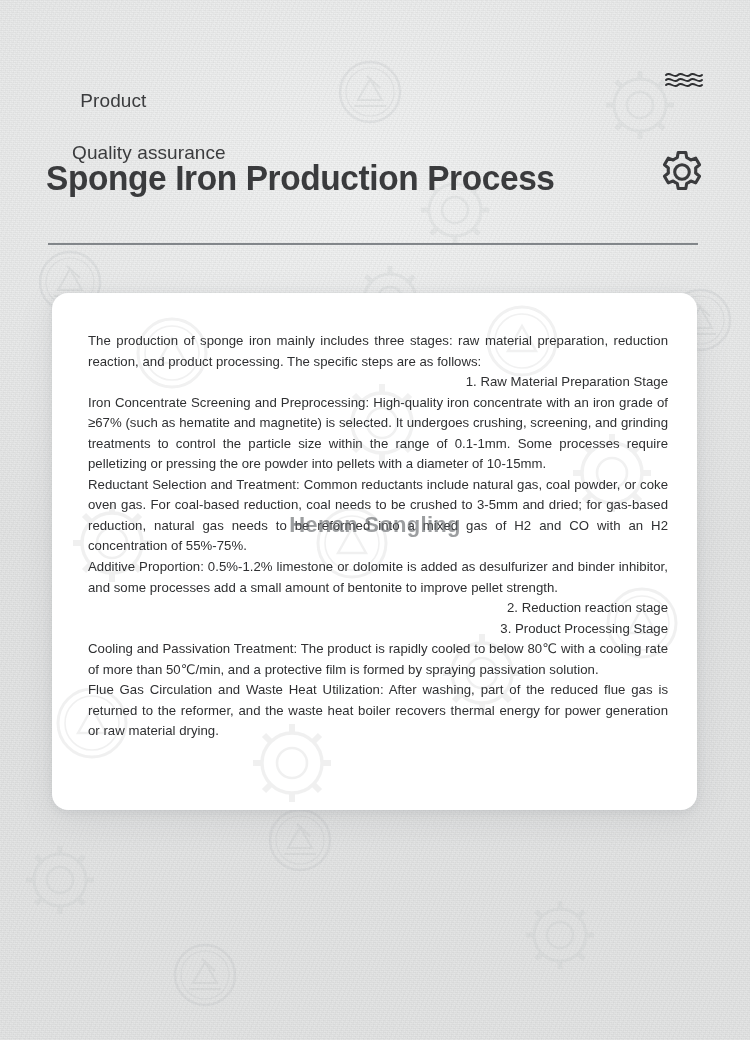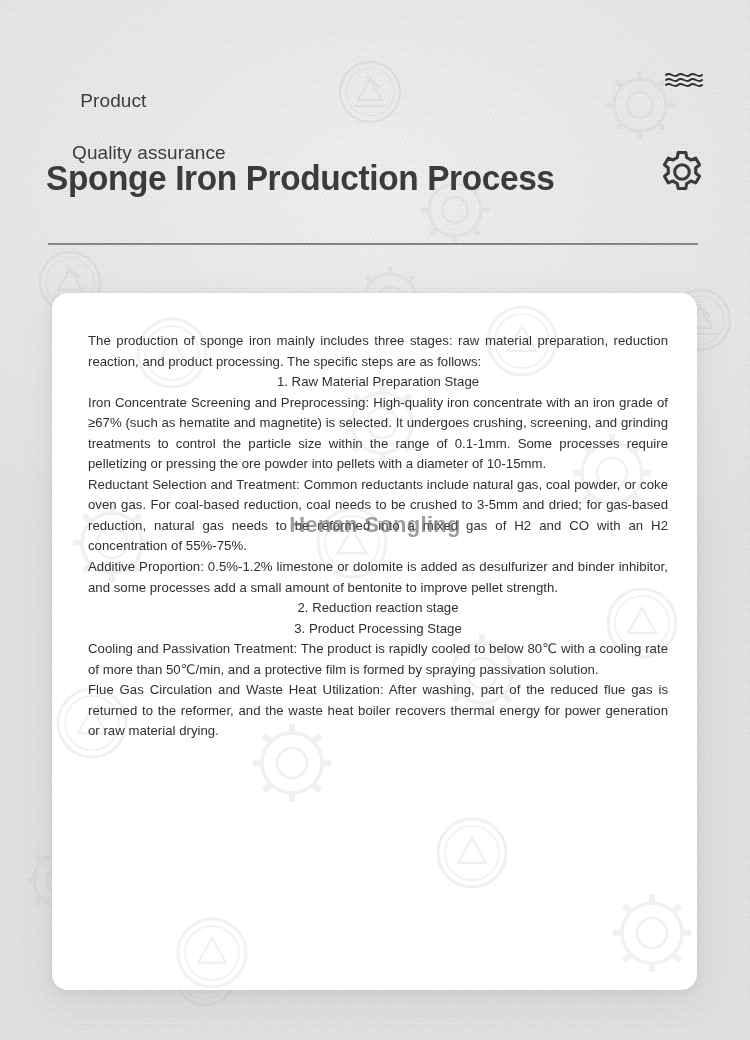--- a/index.html
+++ b/index.html
@@ -109,21 +109,21 @@
     height: 2px;
     background: #82868a;
   }
 
   
   .card {
     position: absolute;
     left: 52px;
     top: 293px;
     width: 645px;
-    height: 697px;
+    height: 517px;
     background: #ffffff;
     border-radius: 16px;
     box-shadow:
       0 2px 10px rgba(120,125,130,0.16),
       0 10px 34px rgba(120,125,130,0.12);
     z-index: 3;
     overflow: hidden;
   }
   .card-inner {
     position: absolute;
@@ -137,21 +137,21 @@
     line-height: 20.55px;
     color: #2f3032;
     text-align: justify;
     text-justify: inter-word;
     letter-spacing: 0.02px;
   }
   .body-text p {
     margin: 0;
   }
   .body-text p.nojust {
-    text-align: center;
+    text-align: right;
   }
   .body-text sup {
     font-size: 0.72em;
     vertical-align: super;
     line-height: 0;
   }
 
   
   .watermark-text {
     position: absolute;

